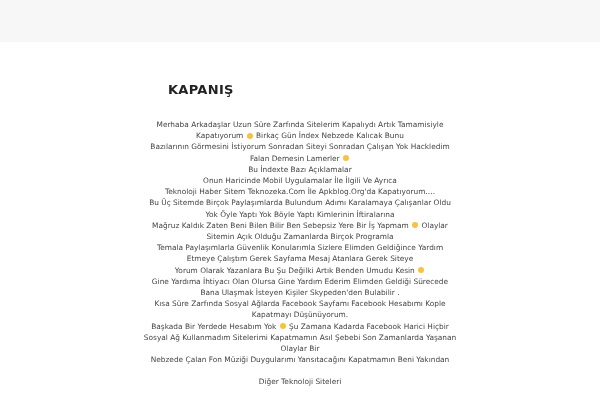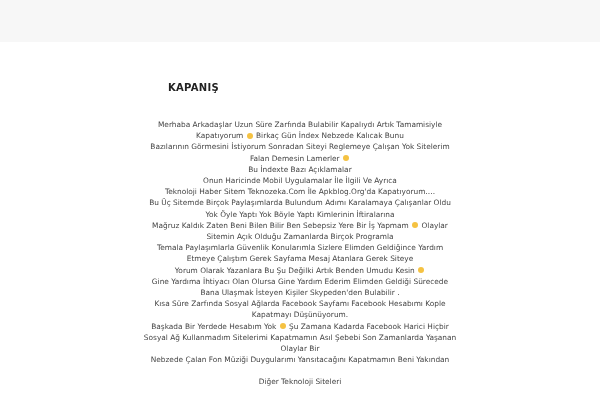--- a/index.html
+++ b/index.html
@@ -11,21 +11,21 @@
     }
     .top-band {
       width: 600px; height: 42px;
       background: #f7f7f7;
     }
     .content {
       position: absolute; left: 0; top: 42px; width: 600px;
     }
     .heading {
       position: absolute; left: 160px; top: 40px;
-      font-size: 10px; font-weight: bold; letter-spacing: 0.3px;
+      font-size: 13px; font-weight: bold; letter-spacing: 0.3px;
       color: #222;
       padding-left: 8px;
     }
     .body-text {
       position: absolute; left: 140px; top: 77px; width: 320px;
       text-align: center;
       font-size: 7.4px; line-height: 11.2px;
       color: #444;
     }
     .line { display: block; white-space: nowrap; }
@@ -37,23 +37,23 @@
     .link { color: #444; text-decoration: none; }
   </style>
 </head>
 <body>
 
 <div class="top-band"></div>
 
 <div class="content">
   <div class="heading">KAPANIŞ</div>
   <div class="body-text" id="body-text">
-      <span class="line"><span>Merhaba Arkadaşlar Uzun Süre Zarfında Bulabilir Kapalıydı Artık Tamamisiyle</span></span>
+      <span class="line"><span>Merhaba Arkadaşlar Uzun Süre Zarfında Sitelerim Kapalıydı Artık Tamamisiyle</span></span>
       <span class="line"><span>Kapatıyorum</span> <span class="smile"></span> <span>Birkaç Gün İndex Nebzede Kalıcak Bunu</span></span>
-      <span class="line"><span>Bazılarının Görmesini İstiyorum Sonradan Siteyi Reglemeye Çalışan Yok Sitelerim</span></span>
+      <span class="line"><span>Bazılarının Görmesini İstiyorum Sonradan Siteyi Sonradan Çalışan Yok Hackledim</span></span>
       <span class="line"><span>Falan Demesin Lamerler</span> <span class="smile"></span> </span>
       <span class="line"><span>Bu İndexte Bazı Açıklamalar</span></span>
       <span class="line"><span>Onun Haricinde Mobil Uygulamalar İle İlgili Ve Ayrıca</span></span>
       <span class="line"><span>Teknoloji Haber Sitem Teknozeka.Com İle Apkblog.Org'da Kapatıyorum….</span></span>
       <span class="line"><span>Bu Üç Sitemde Birçok Paylaşımlarda Bulundum Adımı Karalamaya Çalışanlar Oldu</span></span>
       <span class="line"><span>Yok Öyle Yaptı Yok Böyle Yaptı Kimlerinin İftiralarına</span></span>
       <span class="line"><span>Mağruz Kaldık Zaten Beni Bilen Bilir Ben Sebepsiz Yere Bir İş Yapmam</span> <span class="smile"></span> <span>Olaylar</span></span>
       <span class="line"><span>Sitemin Açık Olduğu Zamanlarda Birçok Programla</span></span>
       <span class="line"><span>Temala Paylaşımlarla Güvenlik Konularımla Sizlere Elimden Geldiğince Yardım</span></span>
       <span class="line"><span>Etmeye Çalıştım Gerek Sayfama Mesaj Atanlara Gerek Siteye</span></span>

